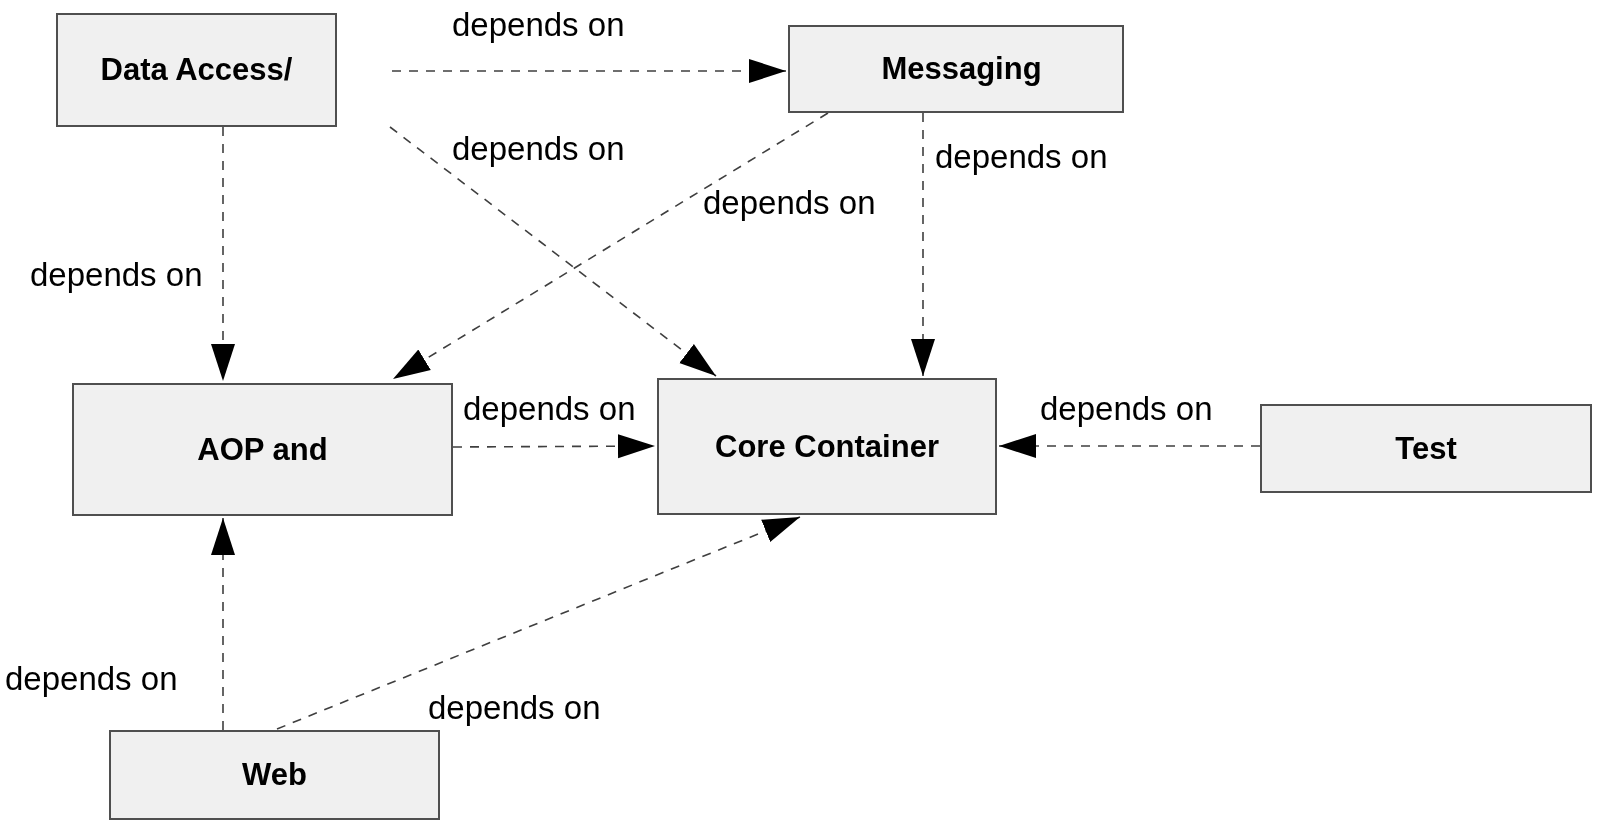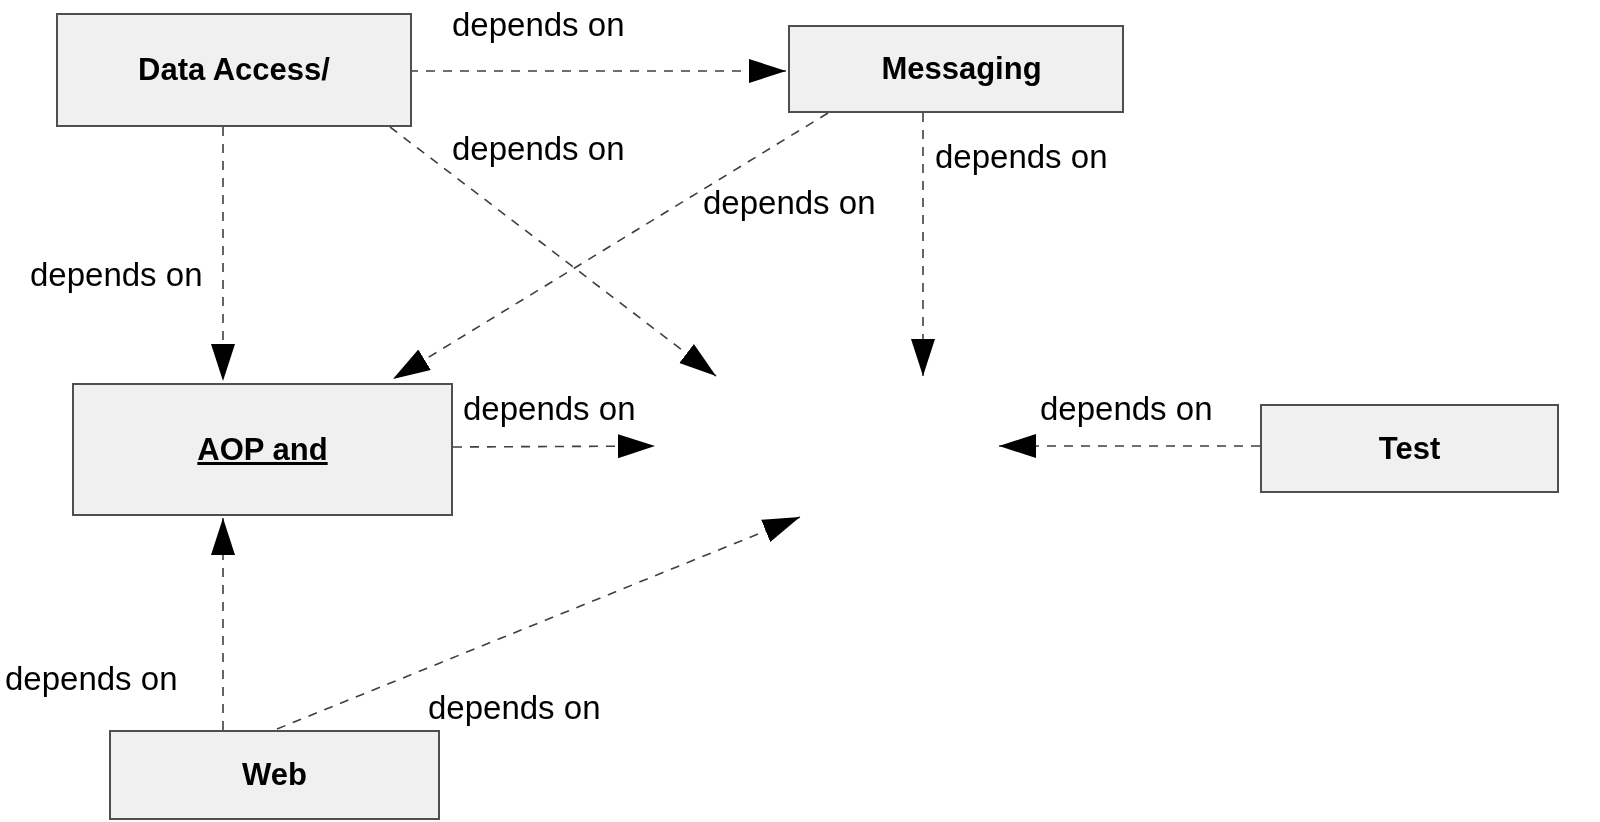--- a/index.html
+++ b/index.html
@@ -46,34 +46,37 @@
 
     <line class="edge-line" x1="453" y1="447" x2="655" y2="446" marker-end="url(#arrow)"></line>
 
     <line class="edge-line" x1="1260" y1="446" x2="999" y2="446" marker-end="url(#arrow)"></line>
 
     <line class="edge-line" x1="223" y1="730" x2="223" y2="518" marker-end="url(#arrow)"></line>
 
     <line class="edge-line" x1="277" y1="729" x2="800" y2="517" marker-end="url(#arrow)"></line>
   </svg>
 
-  <div class="node" style="left:56px;top:13px;width:356px;height:114px;">
+  <div class="node" style="left:56px;top:13px;width:281px;height:114px;">
     <span>Data Access/</span>
   </div>
 
   <div class="node" style="left:788px;top:25px;width:336px;height:88px;padding-left:11px;">
     <span>Messaging</span>
   </div>
 
-  <div class="node" style="left:72px;top:383px;width:381px;height:133px;text-decoration:underline;">
+  <div class="node" style="left:72px;top:383px;width:381px;height:133px;">
     <span>AOP and</span>
   </div>
 
+  <div class="node" style="left:657px;top:378px;width:340px;height:137px;">
+    <span>Core Container</span>
+  </div>
 
-  <div class="node" style="left:1260px;top:404px;width:299px;height:89px;">
+  <div class="node" style="left:1260px;top:404px;width:332px;height:89px;">
     <span>Test</span>
   </div>
 
   <div class="node" style="left:109px;top:730px;width:331px;height:90px;text-align:right;">
     <span>Web</span>
   </div>
 
   <div class="edge-label" style="left:452px;top:6px;">depends on</div>
   <div class="edge-label" style="left:30px;top:256px;">depends on</div>
   <div class="edge-label" style="left:452px;top:130px;">depends on</div>

